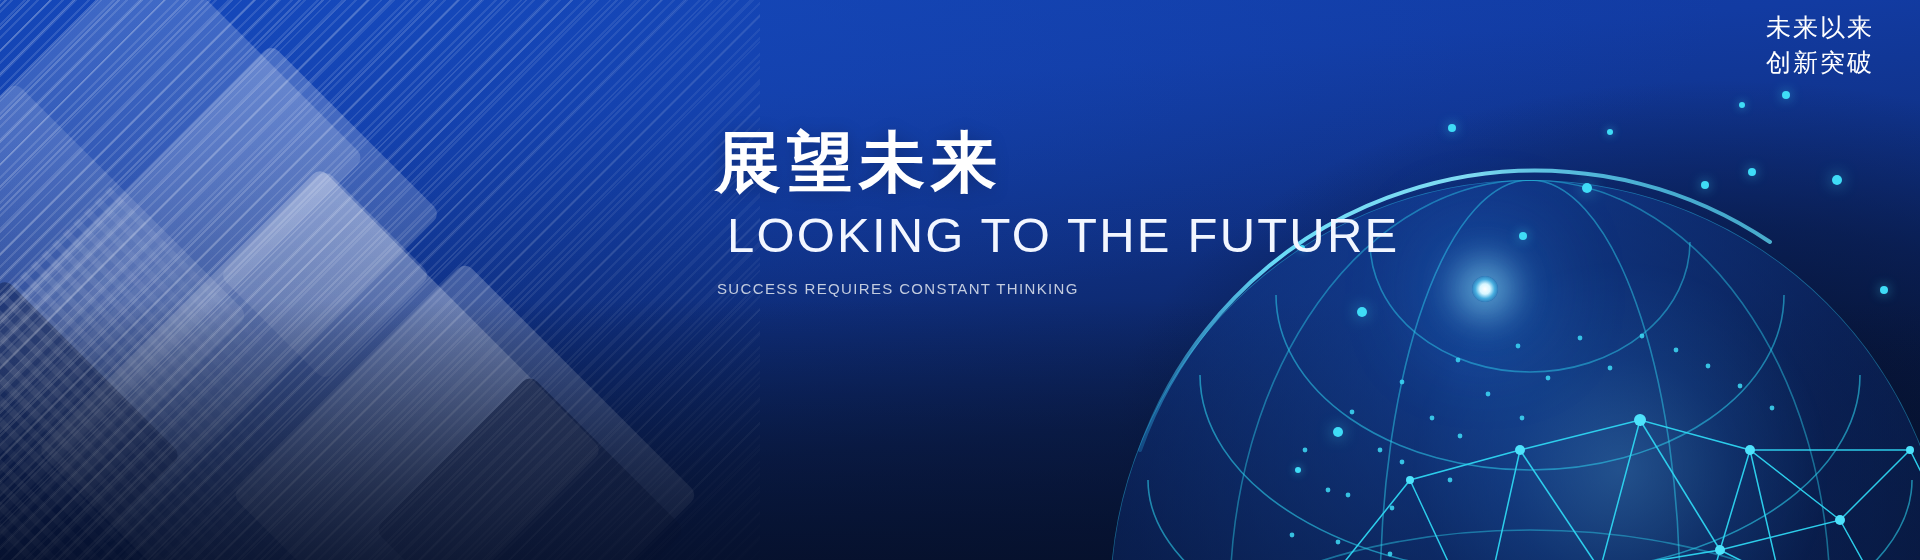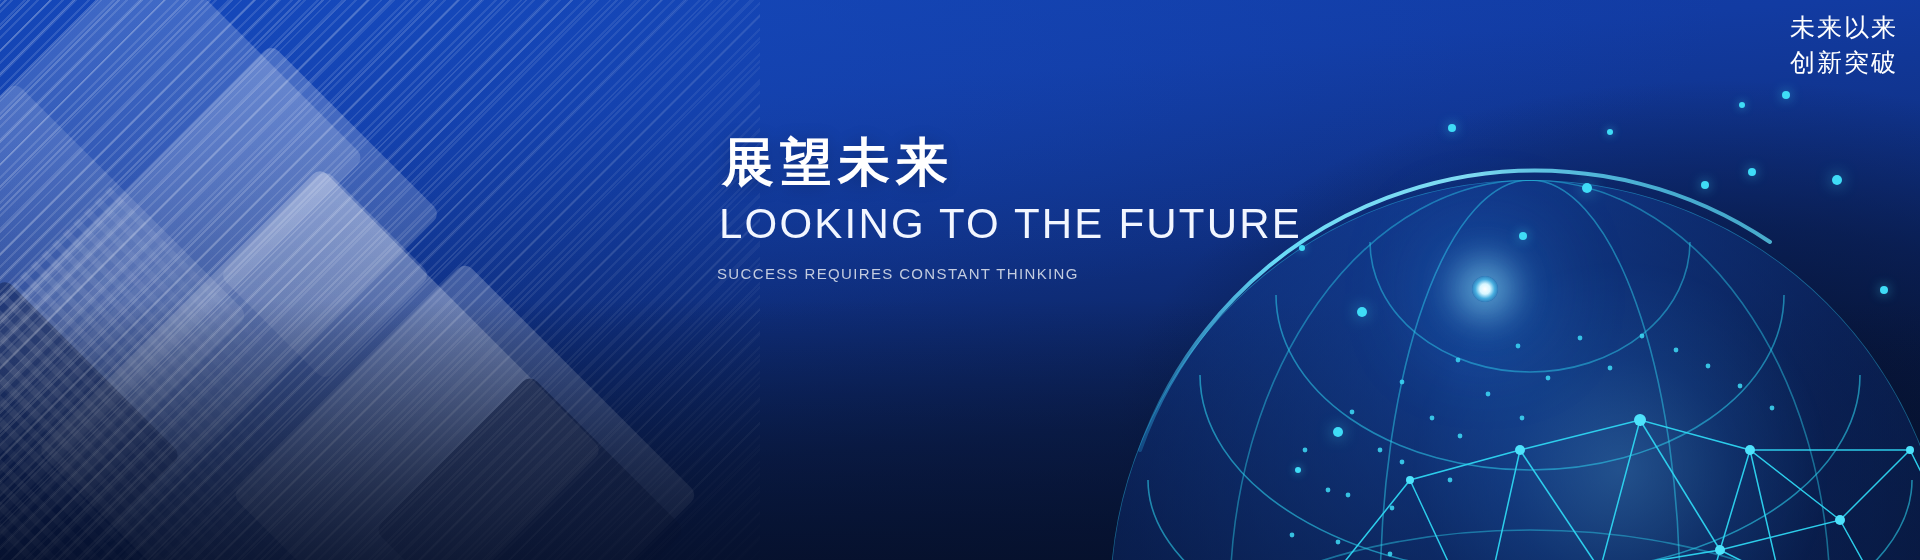--- a/index.html
+++ b/index.html
@@ -100,35 +100,35 @@
   
   .dot{position:absolute;border-radius:50%;background:#3fdcf7;}
 
   
   .headline-block{
     position:absolute;
     left:715px; top:128px;
     width:660px;
   }
   .title-cn{
-    font-size:52px;
+    font-size:66px;
     font-weight:bold;
     letter-spacing:6px;
     color:#ffffff;
     line-height:1.04;
-    margin:7px;
+    margin:0;
     text-shadow:0 2px 18px rgba(0,0,0,.22);
   }
   .title-en{
-    font-size:42px;
+    font-size:49px;
     font-weight:300;
     letter-spacing:2.2px;
     color:#f2f6ff;
     line-height:1.18;
-    margin:10px 0 0 4px;
+    margin:10px 0 0 12px;
     white-space:nowrap;
   }
   .sub-cn{
     font-size:29px;
     font-weight:400;
     letter-spacing:1.5px;
     color:#ffffff;
     line-height:1.32;
     margin:12px 0 0 0;
   }
@@ -136,21 +136,21 @@
     font-size:15px;
     font-weight:400;
     letter-spacing:1.35px;
     color:#c3ccdf;
     line-height:1.62;
     margin:13px 0 0 2px;
   }
 
   .corner-slogan{
     position:absolute;
-    right:22px; top:10px;
+    right:46px; top:10px;
     text-align:left;
     font-size:25px;
     font-weight:400;
     letter-spacing:2px;
     line-height:1.38;
     color:#ffffff;
   }
   .corner-slogan div{white-space:nowrap;}
 </style>
 </head>

